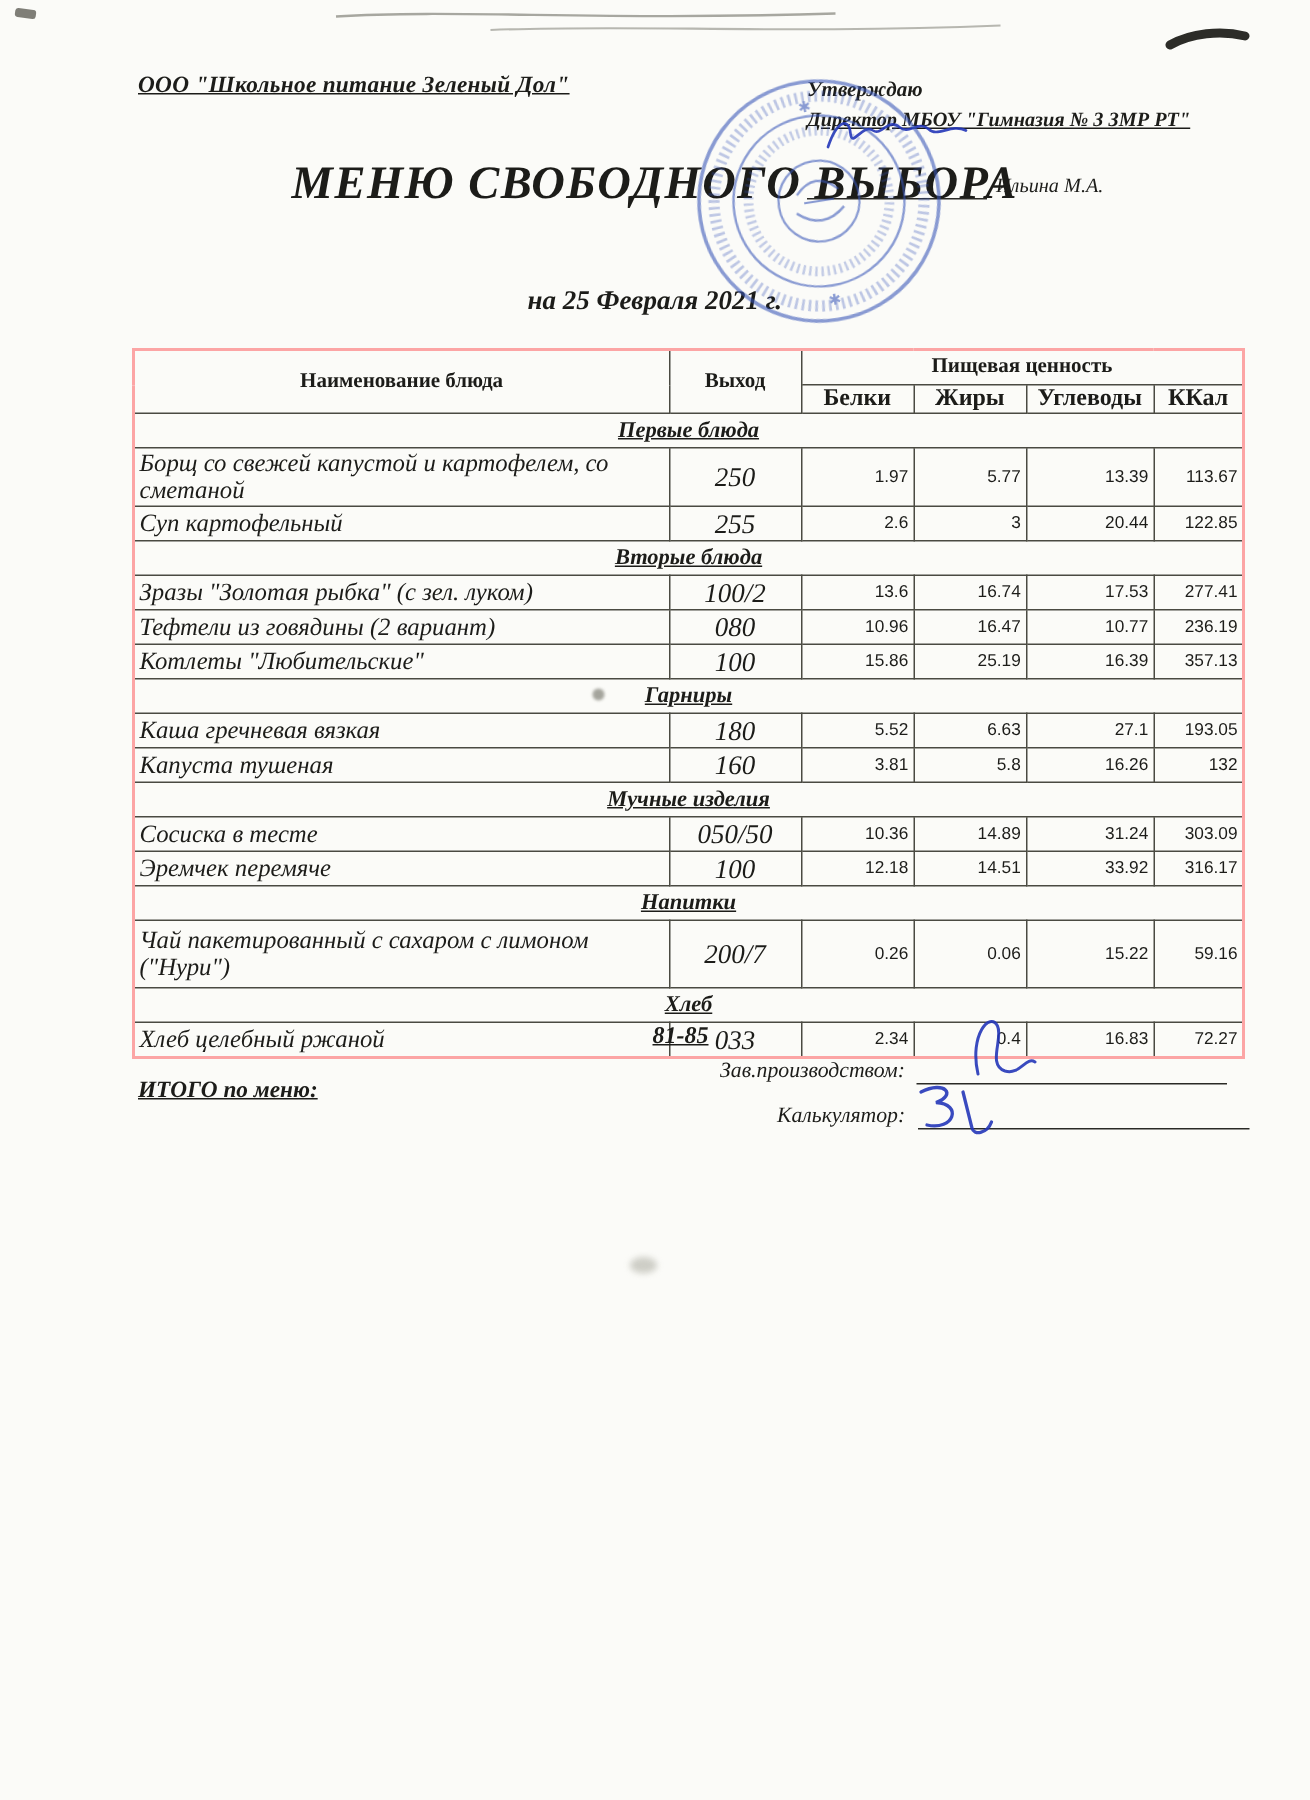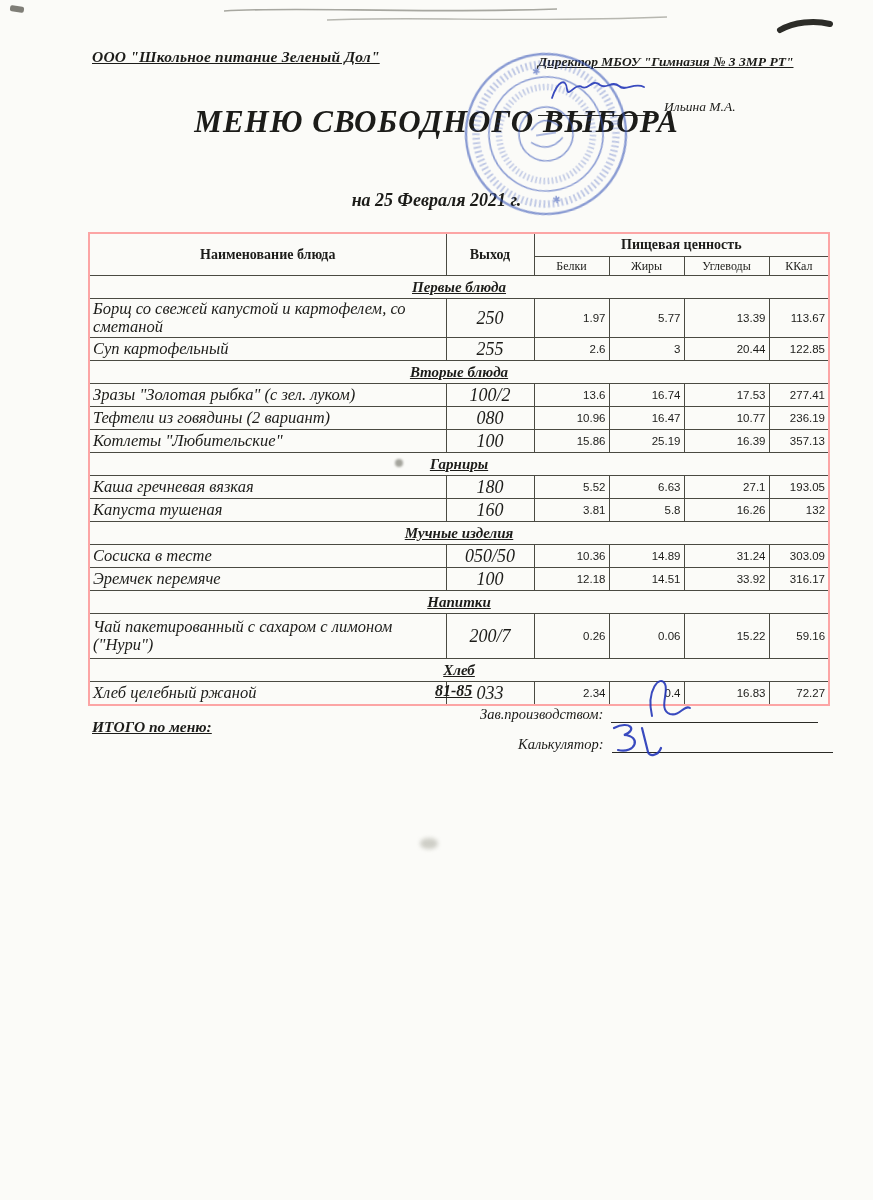--- a/index.html
+++ b/index.html
@@ -35,21 +35,21 @@
   .stamp { position:absolute; left:456px; top:44px; opacity:.58; filter:blur(.35px); transform:rotate(-9deg); }
   .ink { position:absolute; }
   
   table.menu {
     position:absolute; left:88px; top:232px; width:740px;
     border-collapse:collapse; table-layout:fixed;
     border:2px solid #fca5a5;
   }
   table.menu td, table.menu th { border:1px solid #4a4a42; padding:0 3px; overflow:hidden; }
   th.h-main { font-weight:700; font-size:14px; height:22px; }
-  th.h-sub  { font-weight:400; font-size:12px; height:18px;margin-top:35px; }
+  th.h-sub  { font-weight:700; font-size:16px; height:18px;margin-top:35px; }
   td.section-td {
     height:22px; text-align:center; padding-right:322px;
     font-style:italic; font-weight:700; font-size:15px; text-decoration:underline;
   }
   td.name-td  { font-style:italic; font-size:16.5px; line-height:1.12; text-align:left;margin-left:16px; }
   td.yield-td { font-style:italic; font-size:18px; text-align:center; }
   td.num-td   { font-family:"Liberation Sans", sans-serif; font-size:11.5px; text-align:right;margin-left:28px; }
   tr.dish td  { height:22px; }
   tr.dish.tall td  { height:38px; }
   tr.dish.tall2 td { height:44px; }
@@ -84,20 +84,21 @@
   </svg>
   <svg class="artifact" style="left:776px; top:14px;" width="60" height="24">
     <path d="M4,16 C18,8 38,6 54,10" stroke="#2c2c28" stroke-width="6" fill="none" stroke-linecap="round"></path>
   </svg>
   <div class="artifact a-dot"></div>
   <div class="artifact a-smudge"></div>
 
   <div class="org-name">ООО "Школьное питание Зеленый Дол"</div>
 
   <div class="approve">
+    <div class="approve-l1">Утверждаю</div>
     <div class="approve-l2">Директор МБОУ "Гимназия № 3 ЗМР РТ"</div>
     <div class="approve-l3">
       <span class="sig-underline"></span>
       <span>Ильина М.А.</span>
     </div>
   </div>
 
   <svg class="ink" style="left:548px; top:74px;" width="100" height="32">
     <path d="M4,24 C10,6 18,4 19,15 C20,25 27,8 34,13 C40,17 44,4 52,11 C58,16 64,6 71,12 C77,18 86,8 96,13" stroke="#2336b8" stroke-width="1.8" fill="none" stroke-linecap="round" opacity=".9"></path>
   </svg>

